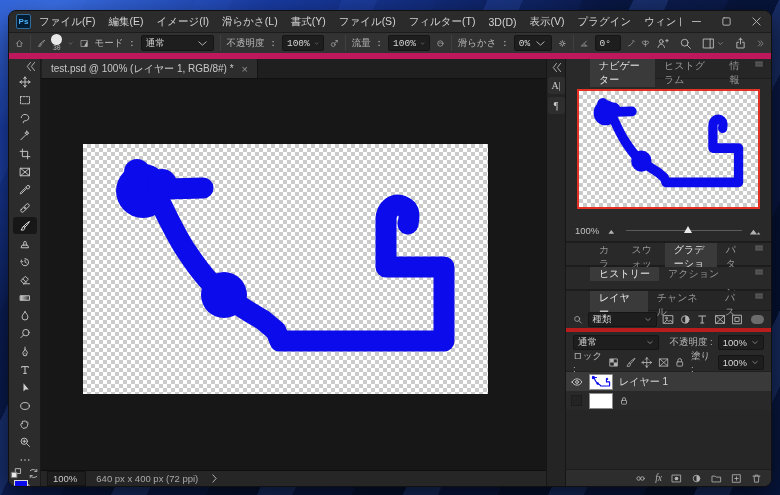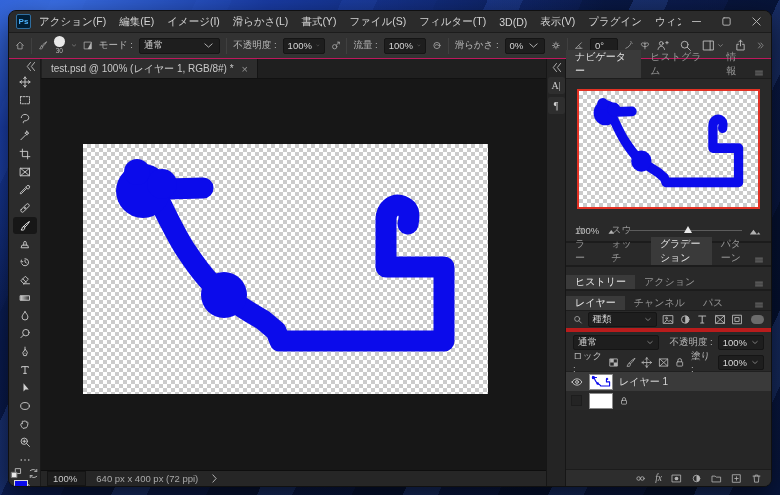--- a/index.html
+++ b/index.html
@@ -21,22 +21,22 @@
   
   .titlebar { height:22px; background:#2b2b2b; display:flex; align-items:center; border-bottom:1px solid #1c1c1c; flex:0 0 auto; }
   .pslogo { width:15px; height:15px; margin:0 8px 0 7px; background:#001d33; border:1px solid #2f6ea0; border-radius:2px;
     color:#4db4ff; font-size:8px; font-weight:bold; display:flex; align-items:center; justify-content:center; }
   .menus { display:flex; gap:13px; align-items:center; flex:1; white-space:nowrap; overflow:hidden; }
   .menu-item { color:#d4d4d4; font-size:10.5px; cursor:default; }
   .wincontrols { display:flex; height:100%; }
   .wbtn { width:30px; height:100%; display:flex; align-items:center; justify-content:center; }
   .wbtn .ic { width:10px; height:10px; stroke:#cccccc; }
   
-  .optionsbar { height:26px; background:#323232; border-bottom:1px solid #be185d; display:flex; align-items:center;
-    padding:0 6px; gap:6px; flex:0 0 auto; white-space:nowrap; }
+  .optionsbar { height:26px; background:#323232; border-bottom:6px solid #be185d; display:flex; align-items:center;
+    padding:0 6px; gap:6px; flex:0 0 auto; white-space:nowrap;font-family:Liberation Mono, monospace; }
   .sep { width:1px; height:16px; background:#242424; border-right:1px solid #404040; }
   .ob-label { color:#b9b9b9; font-size:9.5px; }
   .field { height:16px; background:#1e1e1e; border:1px solid #151515; border-radius:2px; display:flex; align-items:center;
     padding:0 4px; gap:4px; color:#d6d6d6; font-size:9.5px; }
   .field .fchev { width:8px; height:8px; }
   .field.wide { width:104px; justify-content:space-between; }
   .field.num { width:42px; justify-content:space-between; }
   .field.ang { width:34px; }
   .tipwrap { display:flex; flex-direction:column; align-items:center; line-height:1; }
   .tipcircle { width:11px; height:11px; border-radius:50%; background:#e8e8e8; }
@@ -74,21 +74,21 @@
   .statchev .ic { width:8px; height:8px; stroke:#9a9a9a; }
   
   .typestrip { width:20px; background:#242424; border-left:1px solid #161616; border-right:1px solid #161616;
     display:flex; flex-direction:column; align-items:center; padding-top:2px; gap:3px; }
   .stripchev .ic { width:8px; height:8px; stroke:#8f8f8f; }
   .stripbtn { width:17px; height:17px; background:#2e2e2e; border-radius:2px; color:#cfcfcf; font-size:10px;
     display:flex; align-items:center; justify-content:center; font-family:"Liberation Serif",serif; }
   
   .dock { width:205px; background:#1c1c1c; display:flex; flex-direction:column; gap:2px; }
   .panel { background:#292929; }
-  .ptabs { height:20px; display:flex; align-items:flex-end; background:#262626; border-bottom:1px solid #1d1d1d; }
+  .ptabs { height:20px; display:flex; align-items:flex-start; background:#262626; border-bottom:1px solid #1d1d1d;margin-left:24px; }
   .ptab { padding:0 9px; display:flex; align-items:center; color:#969696; font-size:10px; }
   .ptab.active { background:#3a3a3a; color:#e6e6e6; }
   .pmenu { margin-left:auto; display:flex; align-items:center; padding-right:7px; }
   .pmenu .ic { width:10px; height:10px; stroke:#8c8c8c; }
   .nav-panel { height:182px; display:flex; flex-direction:column; }
   .navpreview-wrap { flex:1; display:flex; align-items:center; justify-content:center; }
   .navpreview { position:relative; width:183px; height:120px; border:2px solid #e33224; }
   .navslider { height:22px; display:flex; align-items:center; gap:7px; padding:0 9px; font-size:9.5px; color:#c3c3c3; }
   .navslider .track { flex:1; position:relative; height:10px; }
   .navslider .track:before { content:""; position:absolute; left:0; right:0; top:5px; height:1px; background:#5c5c5c; }
@@ -140,21 +140,21 @@
       <circle cx="141" cy="151" r="23"></circle>
     </g>
   </symbol>
 </svg>
 
 <div class="window">
 
   <div class="titlebar">
     <div class="pslogo">Ps</div>
     <div class="menus" id="menus">
-        <span class="menu-item">アクション(F)</span>
+        <span class="menu-item">ファイル(F)</span>
         <span class="menu-item">編集(E)</span>
         <span class="menu-item">イメージ(I)</span>
         <span class="menu-item">滑らかさ(L)</span>
         <span class="menu-item">書式(Y)</span>
         <span class="menu-item">ファイル(S)</span>
         <span class="menu-item">フィルター(T)</span>
         <span class="menu-item">3D(D)</span>
         <span class="menu-item">表示(V)</span>
         <span class="menu-item">プラグイン</span>
         <span class="menu-item">ウィンドウ(W)</span>

